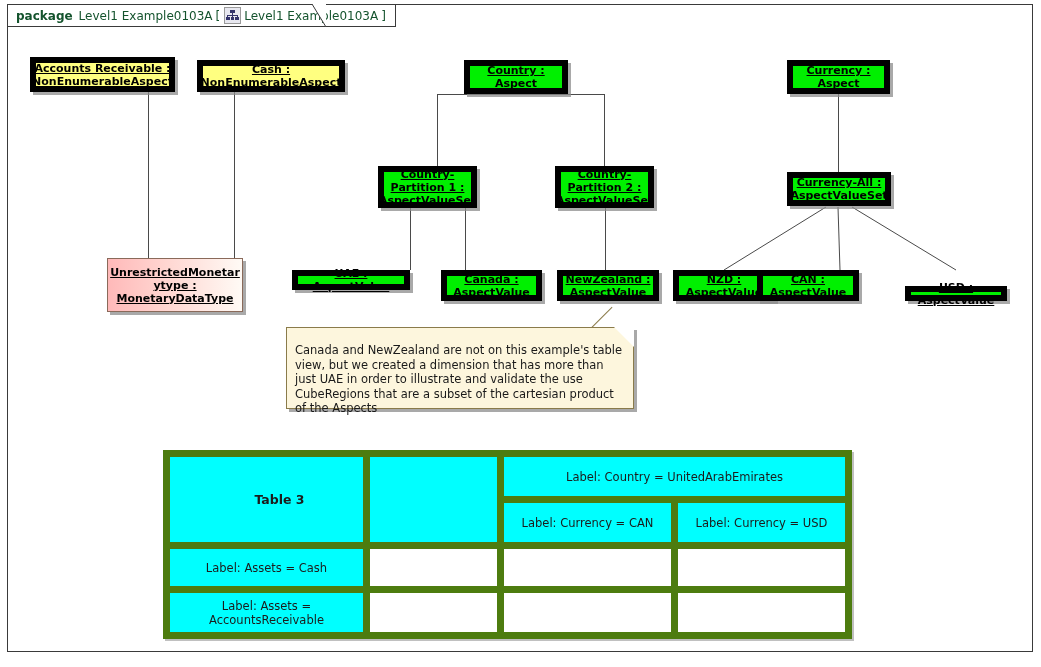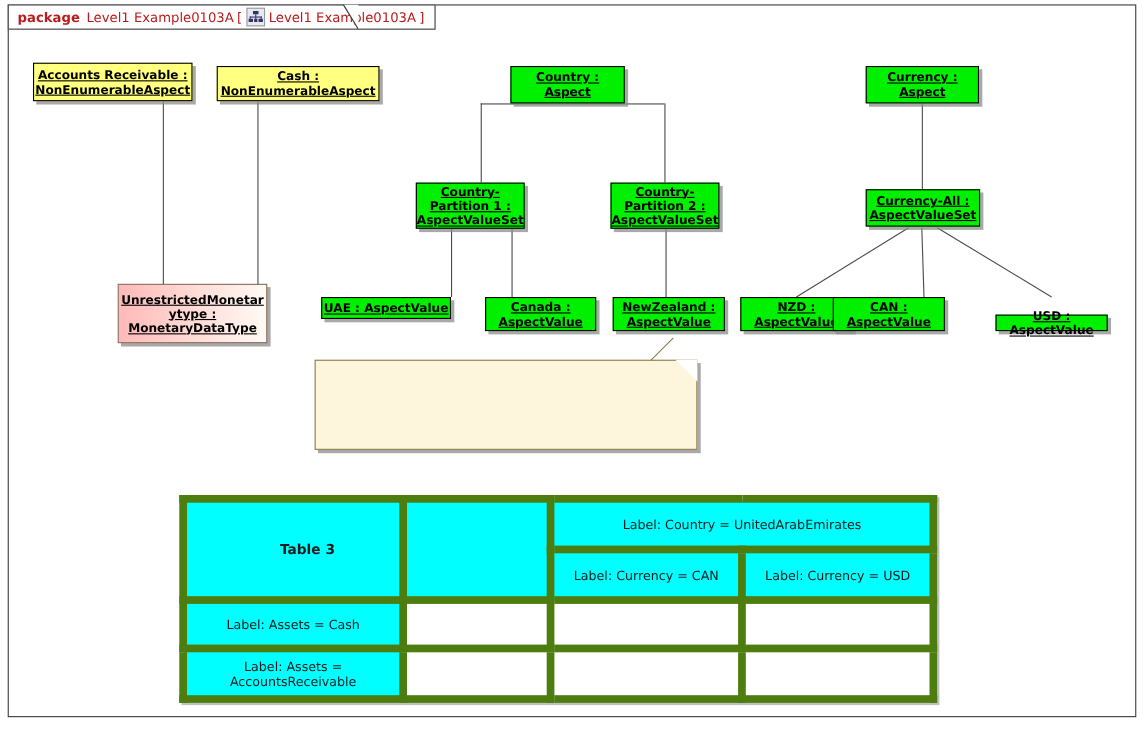--- a/index.html
+++ b/index.html
@@ -30,21 +30,21 @@
     height: 23px;
     box-sizing: border-box;
     border: 1px solid #3a3a3a;
     border-bottom: 1px solid #3a3a3a;
     background: #ffffff;
     display: flex;
     align-items: center;
     padding: 0 6px 0 8px;
     white-space: nowrap;
     font-size: 12px;
-    color: #b91c1c;
+    color: #14532d;
     z-index: 5;
   }
   #frame-tab .kw { font-weight: bold; margin-right: 6px; font-size: 12px; }
   #frame-tab .nm { font-size: 12px; }
   #frame-tab .brk { margin: 0 3px; }
   .tab-corner {
     position: absolute;
     left: 312px; top: 4px;
     width: 14px; height: 23px;
     z-index: 6;
@@ -70,21 +70,21 @@
   .diag-icon .v1 { left: 7px; top: 5px; width: 1px; height: 2px; }
   .diag-icon .h1 { left: 2px; top: 7px; width: 11px; height: 1px; }
   .diag-icon .v2 { left: 2px; top: 7px; width: 1px; height: 2px; }
   .diag-icon .v3 { left: 7px; top: 7px; width: 1px; height: 2px; }
   .diag-icon .v4 { left: 12px; top: 7px; width: 1px; height: 2px; }
 
   
   .node {
     position: absolute;
     box-sizing: border-box;
-    border: 1px solid #000000;
+    border: 6px solid #000000;
     display: flex;
     align-items: center;
     justify-content: center;
     text-align: center;
     font-size: 11px;
     font-weight: bold;
     line-height: 13px;
     color: #000;
     z-index: 3;
     box-shadow: 3px 3px 0 0 rgba(140,140,140,0.75);
@@ -312,20 +312,21 @@
   <div class="node green" style="left:905px; top:286px; width:102px; height:15px;">
     <div>
       <span>USD :</span>
       <span>AspectValue</span>
     </div>
   </div>
 
   <div id="note">
     <div class="fold"></div>
     <div class="foldline"></div>
+    <div class="txt">Canada and NewZealand are not on this example's table view, but we created a dimension that has more than just UAE in order to illustrate and validate the use CubeRegions that are a subset of the cartesian product of the Aspects</div>
   </div>
 
   <table id="tbl">
     <tbody>
         <tr>
       <td class="cyan title" rowspan="2" style="width:155px;padding-left:32px;">Table 3</td>
       <td class="cyan" rowspan="2" style="width:115px;"></td>
       <td class="cyan" colspan="2" style="height:33px;">Label: Country = UnitedArabEmirates</td>
     </tr>
     <tr>

